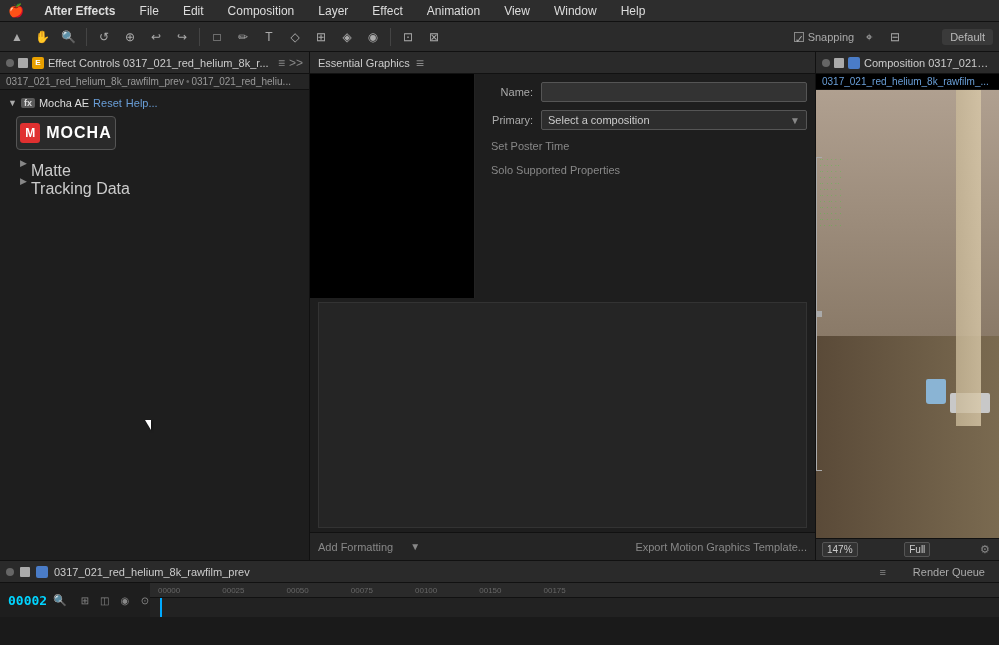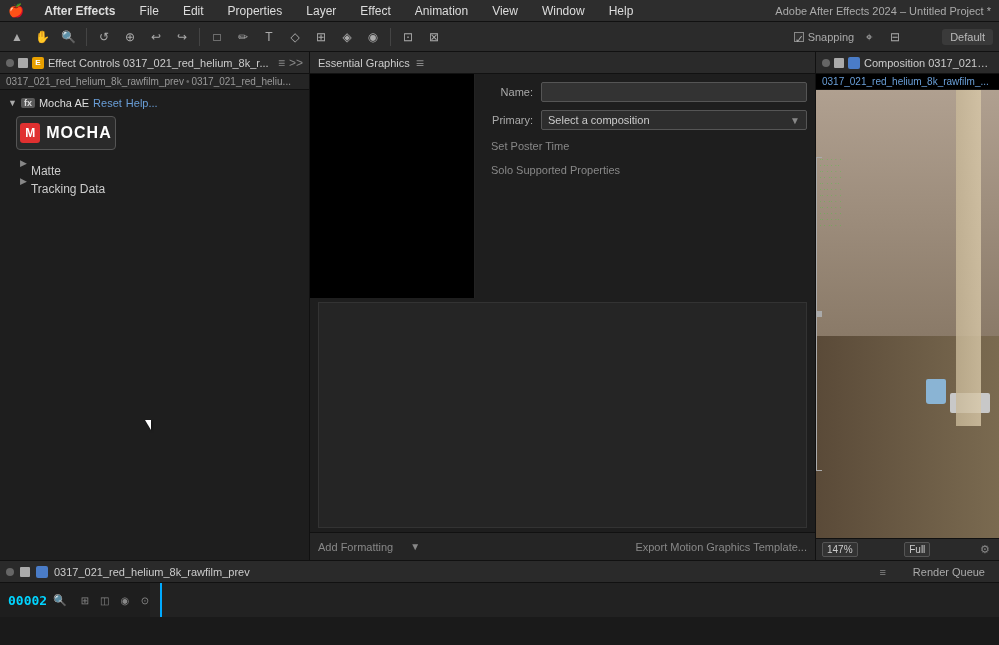--- a/index.html
+++ b/index.html
@@ -245,21 +245,21 @@
     }
     .property-row {
       display: flex;
       align-items: center;
       padding: 2px 8px 2px 20px;
       height: 18px;
       gap: 4px;
       cursor: pointer;
     }
     .arrow-icon { color: #888; font-size: 9px; }
-    .property-name { font-size: 12px; color: #ccc; margin-top: 15px; }
+    .property-name { font-size: 16px; color: #ccc; margin-top: 15px; }
 
     
     .cursor-area {
       flex: 1;
       position: relative;
     }
     .cursor {
       position: absolute;
       left: 145px;
       top: 230px;
@@ -609,28 +609,27 @@
     }
   </style>
 </head>
 <body>
 
 <div class="menu-bar">
   <span class="apple-logo">🍎</span>
   <span class="menu-item app-name">After Effects</span>
   <span class="menu-item">File</span>
   <span class="menu-item">Edit</span>
-  <span class="menu-item">Properties</span>
+  <span class="menu-item">Composition</span>
   <span class="menu-item">Layer</span>
   <span class="menu-item">Effect</span>
   <span class="menu-item">Animation</span>
   <span class="menu-item">View</span>
   <span class="menu-item">Window</span>
   <span class="menu-item">Help</span>
-  <span class="window-title">Adobe After Effects 2024 – Untitled Project *</span>
 </div>
 
 <div class="toolbar">
   <div class="toolbar-btn">▲</div>
   <div class="toolbar-btn">✋</div>
   <div class="toolbar-btn">🔍</div>
   <div class="toolbar-separator"></div>
   <div class="toolbar-btn">↺</div>
   <div class="toolbar-btn">⊕</div>
   <div class="toolbar-btn">↩</div>
@@ -798,18 +797,29 @@
       <div class="tl-search">🔍</div>
 
       <div style="display:flex;gap:4px;margin-left:4px;">
         <div style="width:16px;height:16px;color:#888;display:flex;align-items:center;justify-content:center;cursor:pointer;font-size:10px;">⊞</div>
         <div style="width:16px;height:16px;color:#888;display:flex;align-items:center;justify-content:center;cursor:pointer;font-size:10px;">◫</div>
         <div style="width:16px;height:16px;color:#888;display:flex;align-items:center;justify-content:center;cursor:pointer;font-size:10px;">◉</div>
         <div style="width:16px;height:16px;color:#888;display:flex;align-items:center;justify-content:center;cursor:pointer;font-size:10px;">⊙</div>
       </div>
     </div>
     <div class="tl-right">
+      <div class="tl-ruler">
+        <div class="tl-ruler-marks">
+          <span>00000</span>
+          <span>00025</span>
+          <span>00050</span>
+          <span>00075</span>
+          <span>00100</span>
+          <span>00150</span>
+          <span>00175</span>
+        </div>
+      </div>
       <div class="tl-tracks">
         <div style="width:2px;height:100%;background:#00aaff;margin-left:2px;"></div>
       </div>
     </div>
   </div>
 </div>
 
 </body></html>

